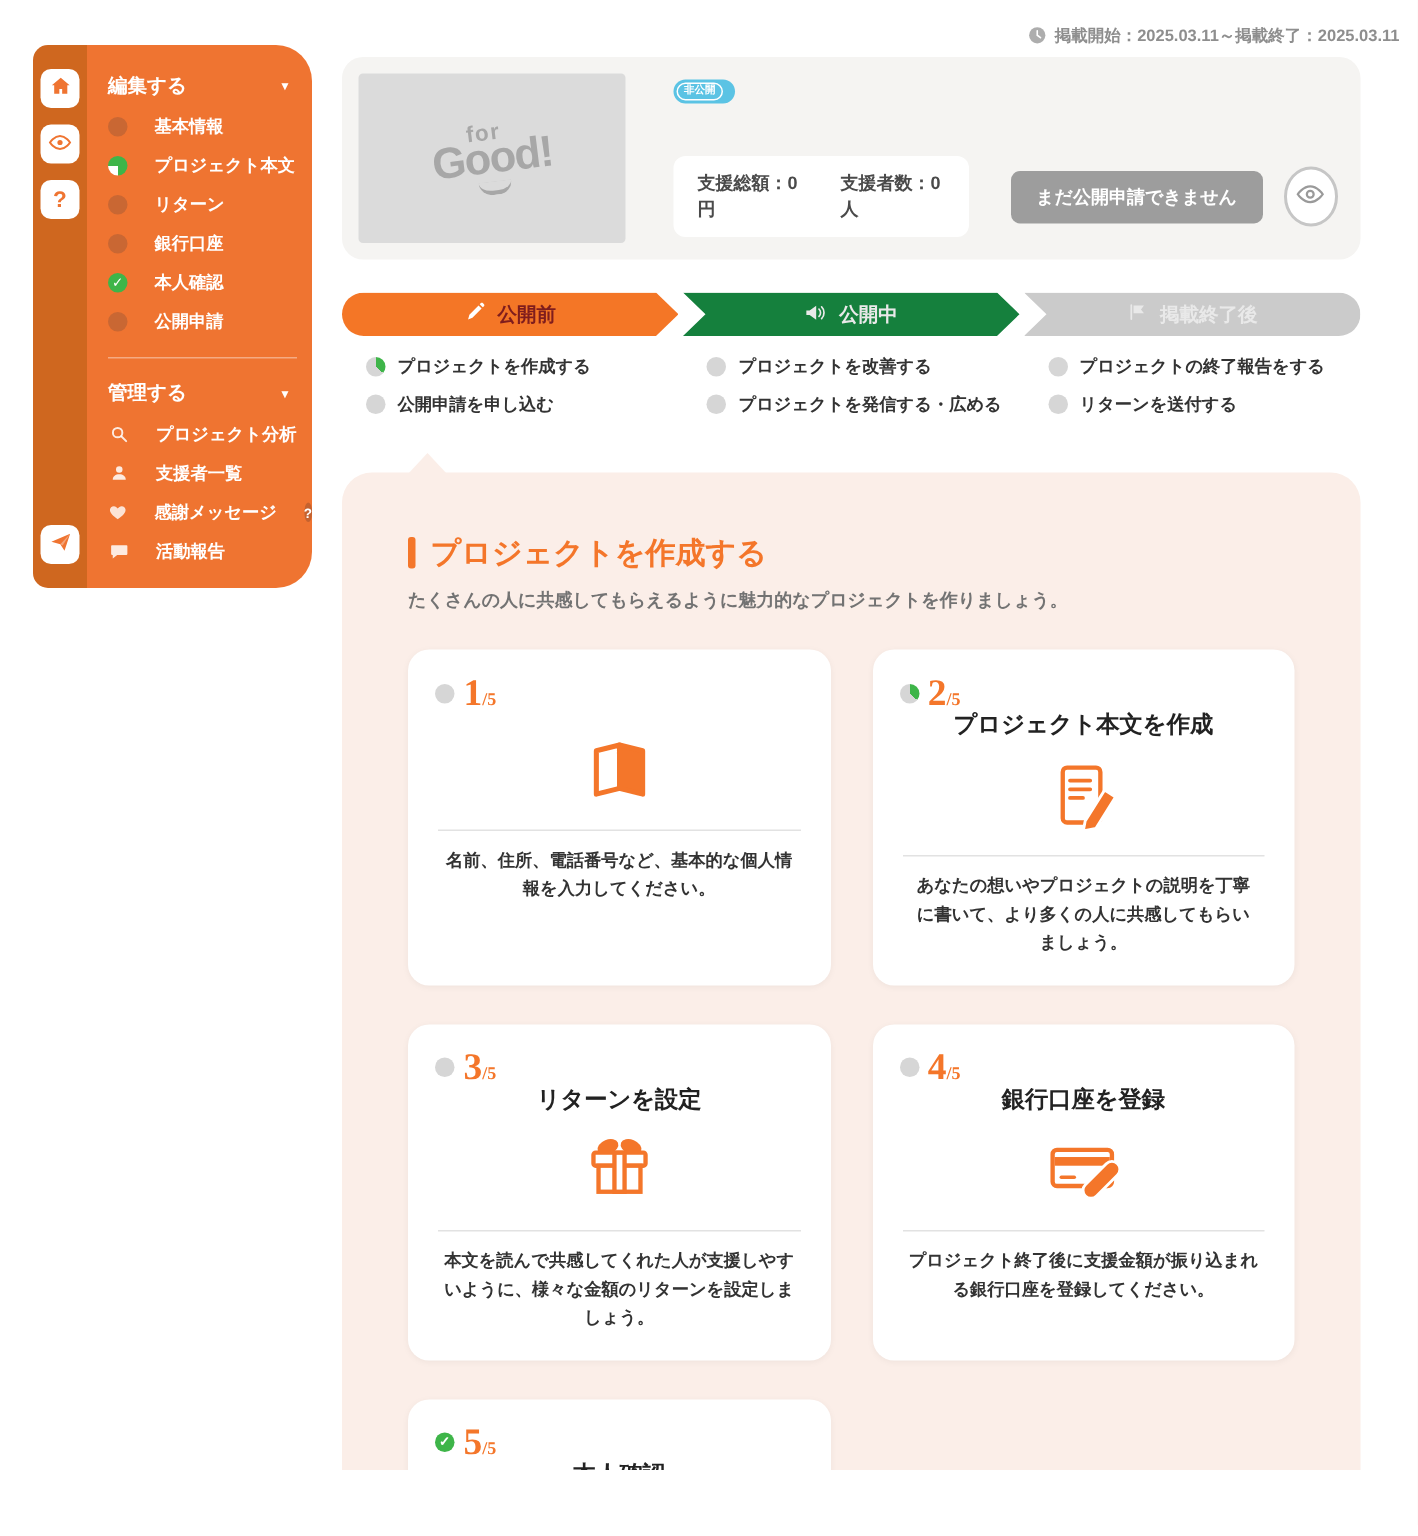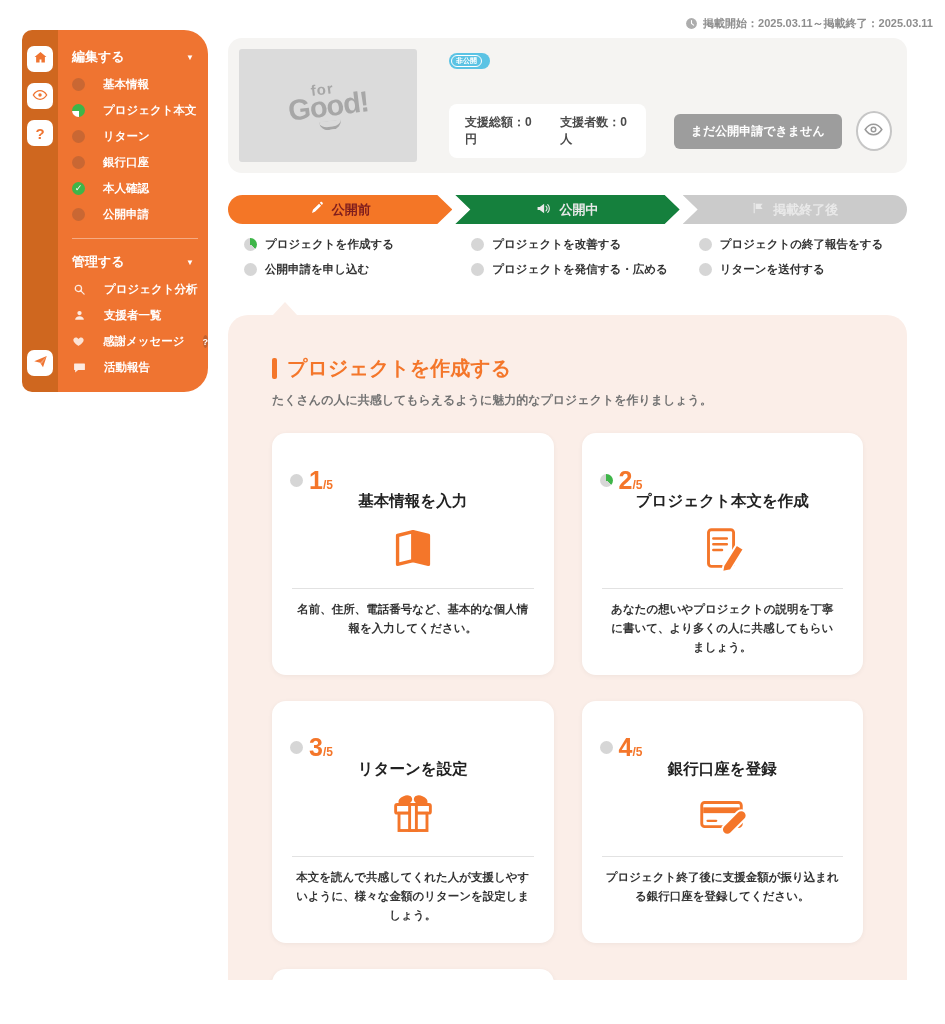--- a/index.html
+++ b/index.html
@@ -92,22 +92,22 @@
     padding:40px 44px 44px; }
   .section::before { content:""; position:absolute; top:-13px; left:44px;
     border-left:13px solid transparent; border-right:13px solid transparent;
     border-bottom:14px solid #FBEEE8; }
   .sec-title-row { display:flex; align-items:center; gap:10px; }
   .sec-bar { width:5px; height:21px; background:#F4762A; border-radius:2px; }
   .sec-title { font-size:20px; font-weight:bold; color:#F4762A; }
   .sec-subtitle { margin-top:10px; font-size:12px; font-weight:bold; color:#737373; }
 
   .cards { margin-top:24px; display:grid; grid-template-columns:1fr 1fr; gap:26px 28px; }
-  .card { background:#fff; border-radius:14px; padding:32px 18px 18px;
-    box-shadow:0 1px 5px rgba(0,0,0,.05); cursor:pointer; }
+  .card { background:#fff; border-radius:14px; padding:14px 18px 18px;
+    box-shadow:0 1px 5px rgba(0,0,0,.05); cursor:pointer;font-family:Liberation Serif, serif; }
   .card-top { display:flex; align-items:center; gap:6px; height:30px; }
   .step-num { color:#F4762A; font-weight:bold; font-size:25px; line-height:1; }
   .step-frac { font-size:12px; }
   .card-title { text-align:center; font-size:15.5px; font-weight:bold; color:#222; margin-top:-4px; }
   .card-icon { display:flex; justify-content:center; margin:10px 0 12px; }
   .card-div { border:none; border-top:1px solid #E2E2E2; margin:0 2px; }
   .card-desc { margin-top:11px; font-size:11.5px; font-weight:bold; color:#333;
     text-align:center; line-height:1.65; padding:0 6px; }
   .card-5 { grid-column:1; }
 </style>
@@ -313,21 +313,20 @@
       </div>
       <p class="sec-subtitle">たくさんの人に共感してもらえるように魅力的なプロジェクトを作りましょう。</p>
 
       <div class="cards">
 
         <div class="card">
           <div class="card-top">
             <span class="dot dot-gray"></span>
             <span class="step-num"><span>1</span><span class="step-frac">/5</span></span>
           </div>
-          <div class="card-title">基本情報を入力</div>
           <div class="card-icon">
             <svg width="54" height="54" viewBox="0 0 56 56">
                 <path d="M28 10 12 14v30l16-4z" fill="#fff" stroke="#F4762A" stroke-width="3.5" stroke-linejoin="round"></path>
                 <path d="M28 10l16 4v30l-16-4z" fill="#F4762A" stroke="#F4762A" stroke-width="3.5" stroke-linejoin="round"></path>
               </svg>
           </div>
           <hr class="card-div">
           <p class="card-desc">名前、住所、電話番号など、基本的な個人情報を入力してください。</p>
         </div>
 

